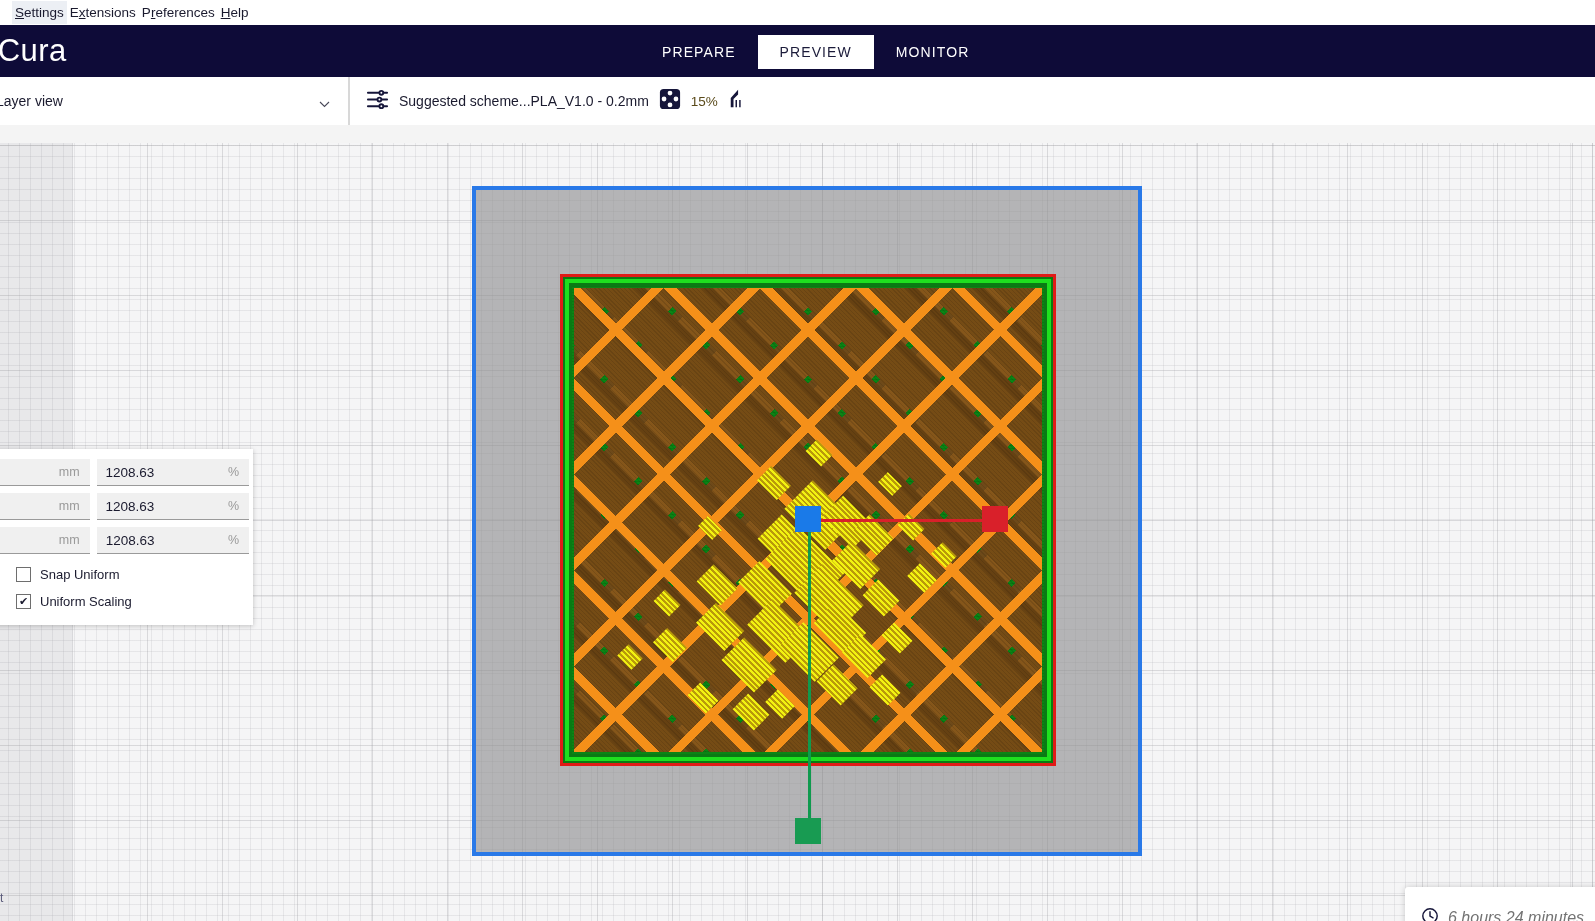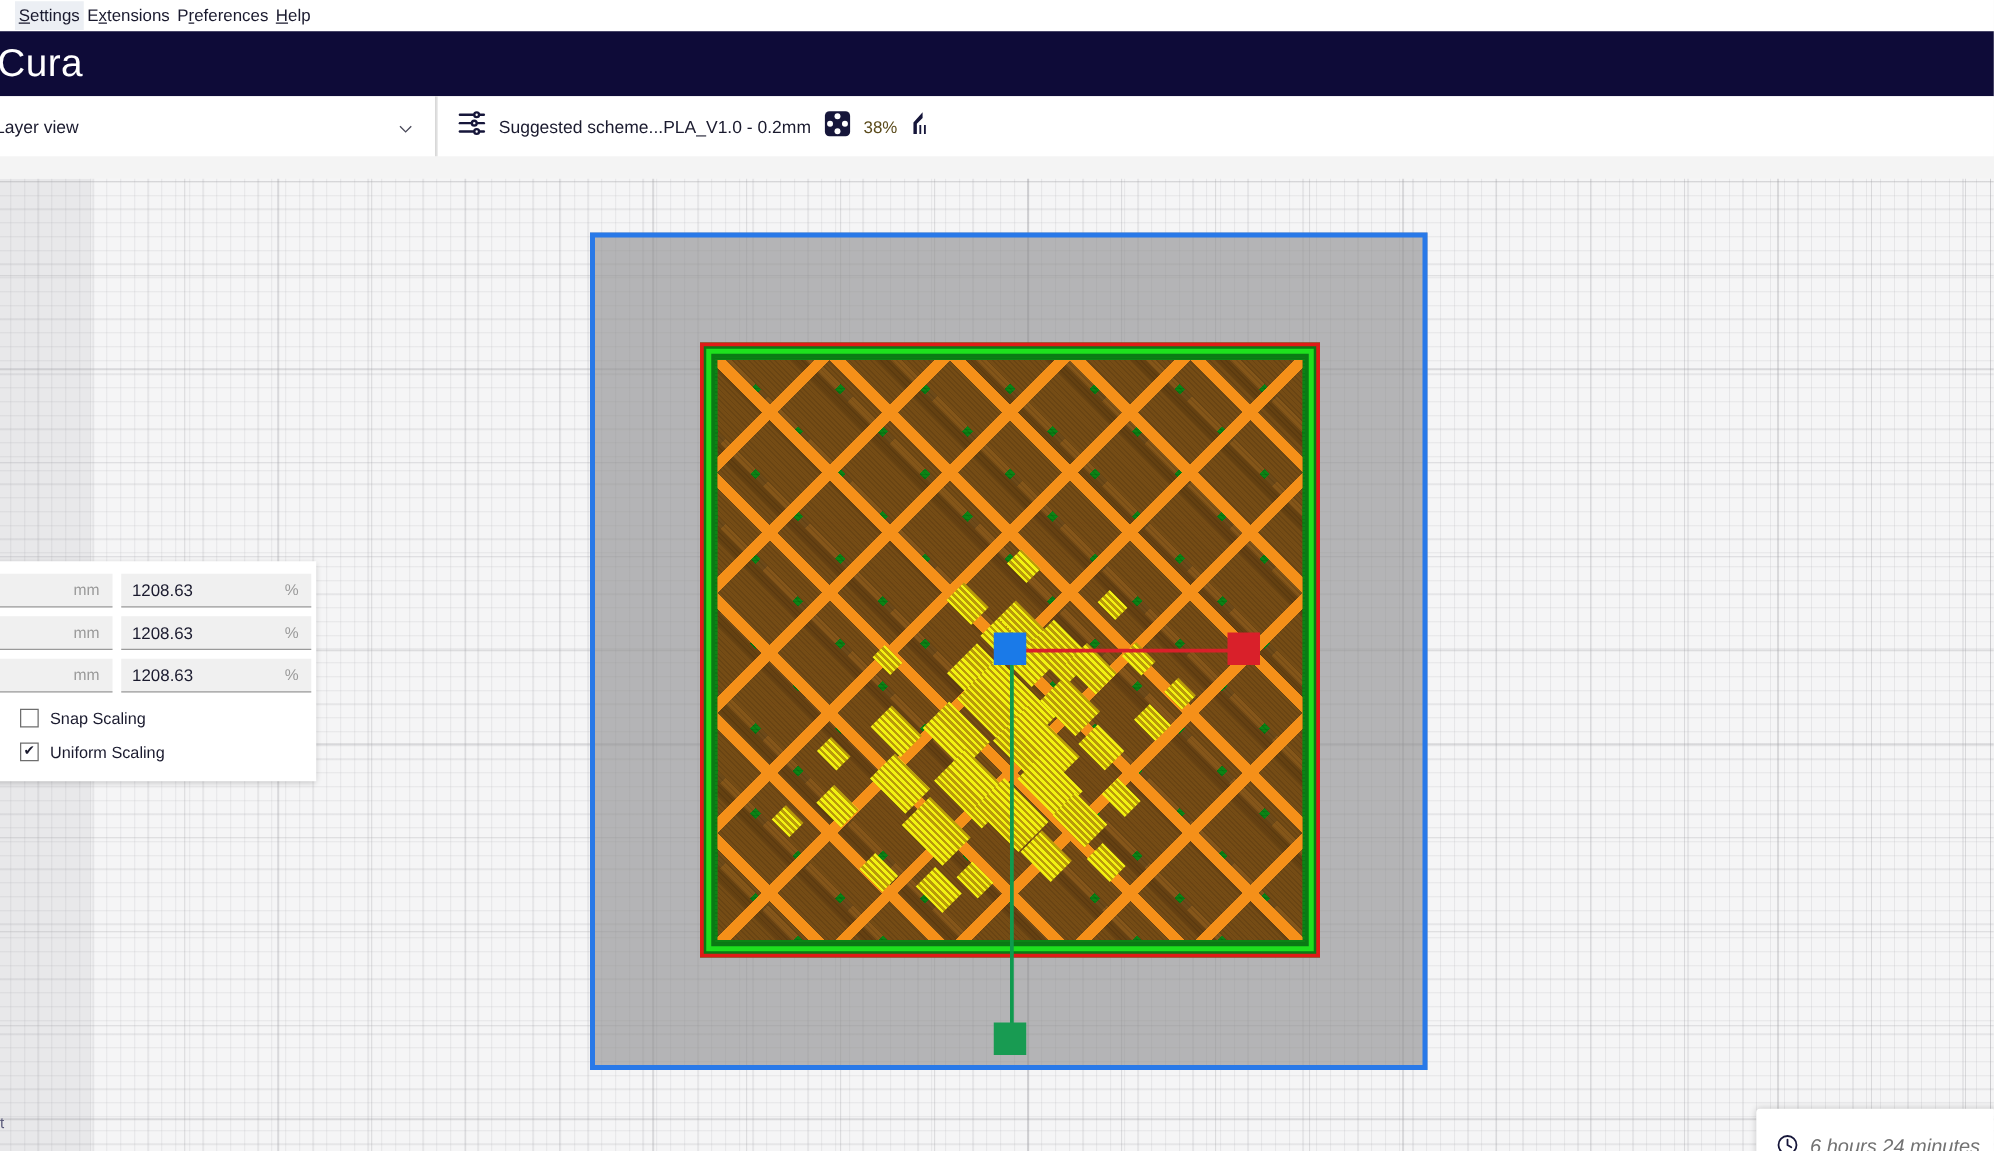--- a/index.html
+++ b/index.html
@@ -268,20 +268,25 @@
 
 <div class="menubar">
   <div class="menu-item"><span class="mn">S</span>ettings</div>
   <div class="menu-item">E<span class="mn">x</span>tensions</div>
   <div class="menu-item">P<span class="mn">r</span>eferences</div>
   <div class="menu-item"><span class="mn">H</span>elp</div>
 </div>
 
 <div class="titlebar">
   <div class="app-title">r Cura</div>
+  <div class="tabs">
+    <div class="tab">PREPARE</div>
+    <div class="tab active">PREVIEW</div>
+    <div class="tab">MONITOR</div>
+  </div>
 </div>
 
 <div class="subbar">
 
   <div class="view-select">
     <span class="view-select-label">Layer view</span>
     <span class="chev">
       <svg viewBox="0 0 11 11" width="11" height="11">
           <path d="M1 3.5 L5.5 8 L10 3.5" fill="none" stroke="#4a4a5a" stroke-width="1.1"></path>
         </svg>
@@ -316,21 +321,21 @@
       <svg viewBox="0 0 24 24" width="22" height="22">
         <rect x="1" y="1" width="22" height="22" rx="4" fill="#16163a"></rect>
         <g fill="#ffffff">
           <circle cx="12" cy="5.5" r="2.6"></circle>
           <circle cx="5.5" cy="12" r="2.6"></circle>
           <circle cx="18.5" cy="12" r="2.6"></circle>
           <circle cx="12" cy="18.5" r="2.6"></circle>
         </g>
       </svg>
     </span>
-    <span class="infill-pct">38%</span>
+    <span class="infill-pct">15%</span>
     <span>
       <svg viewBox="0 0 24 24" width="22" height="22">
         <path d="M11 2 L3 11 L3 21 L6 21 L6 12 L11 7 Z" fill="#16163a"></path>
         <g stroke="#16163a" stroke-width="1.6">
           <line x1="9" y1="13" x2="9" y2="21"></line>
           <line x1="13" y1="13" x2="13" y2="21"></line>
         </g>
       </svg>
     </span>
   </div>
@@ -423,21 +428,21 @@
         <span class="unit">mm</span>
       </div>
       <div class="sfield sfield-pct">
         <span class="val">1208.63</span>
         <span class="unit">%</span>
       </div>
     </div>
 
     <div class="chk-row">
       <span class="chkbox"></span>
-      <span class="chk-label">Snap Scaling</span>
+      <span class="chk-label">Snap Uniform</span>
     </div>
 
     <div class="chk-row">
       <span class="chkbox">✔</span>
       <span class="chk-label">Uniform Scaling</span>
     </div>
   </div>
 
   <div class="corner-text">t</div>
 

